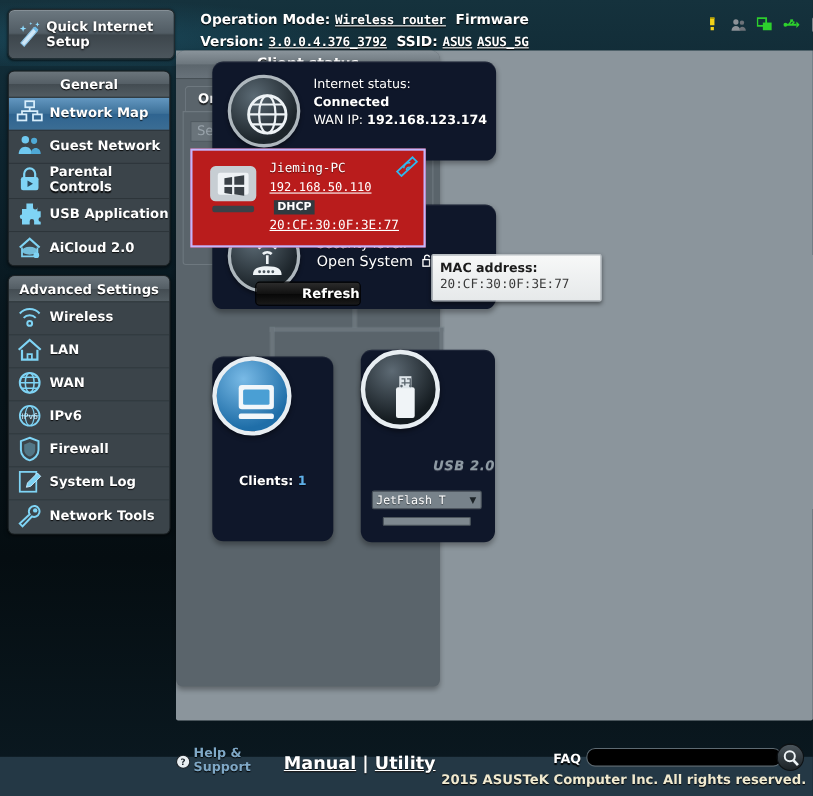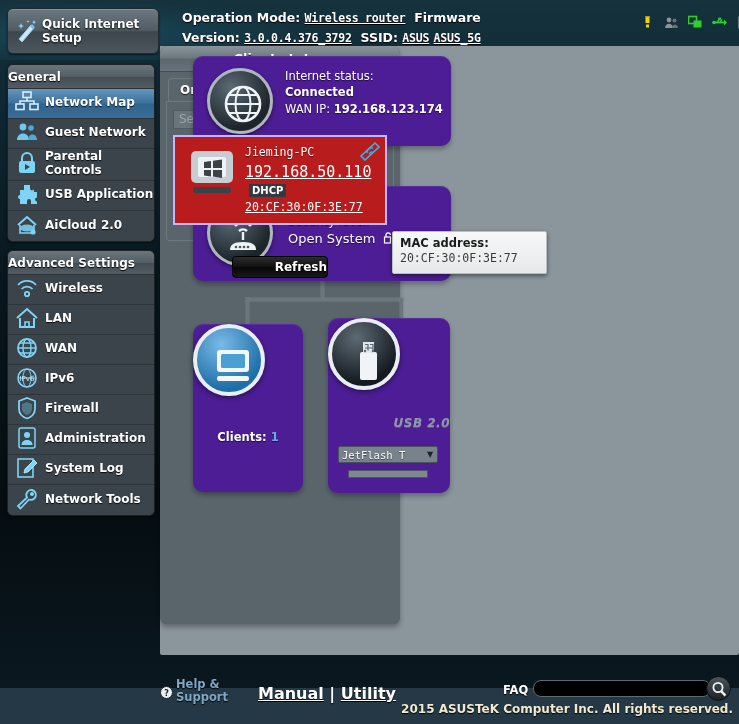--- a/index.html
+++ b/index.html
@@ -42,38 +42,38 @@
     display:flex; align-items:center; cursor:pointer;
     box-shadow:0 1px 2px rgba(0,0,0,.6), inset 0 1px 0 rgba(255,255,255,.18);
   }
   .qis .wand { width:26px; height:26px; margin:0 2px 0 6px; flex:0 0 auto; }
   .qis .lbl { color:#fff; font-size:12px; font-weight:bold; line-height:14px;
               text-shadow:0 1px 2px #000; }
 
   .menu-block { margin:0 0 8px 3px; width:148px;
                 border:1px solid #1c2225; border-radius:6px; overflow:hidden;
                 background:#3b444a; box-shadow:0 1px 3px rgba(0,0,0,.5); }
-  .menu-head { height:24px; line-height:24px; text-align:left; color:#fff;
+  .menu-head { height:24px; line-height:24px; text-align:center; color:#fff;
                font-size:12px; font-weight:bold; text-shadow:0 1px 1px #000;
                background:linear-gradient(180deg,#6b757c 0%, #545e65 50%, #434c52 51%, #525c62 100%);
                border-bottom:1px solid #2a3236; }
   .mi { display:flex; align-items:center; min-height:30px; padding:0 0 3px 6px;
         border-bottom:1px solid #2d353a; cursor:pointer; background:#3b444a; }
   .mi:last-child { border-bottom:none; }
   .mi.active { background:linear-gradient(180deg,#5a8fb8 0%, #3c6f99 50%, #2f6furn 51%, #35678f 100%);
                background:linear-gradient(180deg,#6397c0 0%, #3d7199 48%, #2f6490 52%, #3b6d94 100%); }
   .mi .ico { width:26px; height:24px; flex:0 0 26px; margin-right:5px; }
   .mi .txt { color:#ffffff; font-size:12px; font-weight:bold; line-height:14px;
              text-shadow:0 1px 1px rgba(0,0,0,.85); }
 
   
   .content { position:absolute; left:160px; top:46px; width:579px; height:609px;
              background:#8b959c; border-radius:0 0 2px 2px; }
 
-  .panel { position:absolute; background:#4c1d95; border-radius:10px;
+  .panel { position:absolute; background:#0f172a; border-radius:10px;
            box-shadow:0 3px 5px rgba(0,0,0,.3), inset 0 1px 0 rgba(255,255,255,.07); }
 
   
   .ln { position:absolute; background:#6b757c; box-shadow:0 0 0 1px rgba(120,132,140,.35); }
 
   
   #pnl-internet { left:33px; top:10px; width:258px; height:90px; }
   #pnl-security { left:33px; top:140px; width:258px; height:95px; }
   #pnl-clients  { left:33px; top:278px; width:110px; height:168px; }
   #pnl-usb      { left:168px; top:272px; width:122px; height:175px; }
@@ -131,21 +131,21 @@
   .cs-search { width:100%; height:19px; background:#6a747b; border:1px solid #505a61;
                color:#9aa4ac; font-size:12px; padding:0 5px; outline:none;
                font-family:"DejaVu Sans", sans-serif; }
   .cs-search::placeholder { color:#99a3ab; }
   .cs-card { margin-top:6px; border:2px solid #c4b5fd; background:#b91c1c;
              height:90px; display:flex; padding:6px; position:relative; }
   .pc-ico { width:58px; height:54px; flex:0 0 58px; margin:4px 4px 0 2px; }
   .cs-info { flex:1; padding-top:2px; position:relative; }
   .cs-name { color:#ffffff; font-size:11.5px; font-family:"DejaVu Sans Mono", monospace;
              text-shadow:0 1px 1px rgba(0,0,0,.5); }
-  .cs-ip { color:#ffffff; font-size:15px; font-family:"DejaVu Sans Mono", monospace;
+  .cs-ip { color:#ffffff; font-size:11px; font-family:"DejaVu Sans Mono", monospace;
            text-decoration:underline; margin-top:4px; display:inline-block; cursor:pointer; }
   .dhcp { background:#323a40; color:#fff; font-size:10px; font-weight:bold;
           padding:1px 3px; margin-left:4px; vertical-align:2px;
           font-family:"DejaVu Sans", sans-serif; }
   .cs-mac { color:#ffffff; font-size:11.5px; font-family:"DejaVu Sans Mono", monospace;
             text-decoration:underline; display:block; cursor:pointer; }
   .wifi-badge { position:absolute; right:-2px; top:-2px; width:22px; height:20px; }
   .refresh-btn { position:absolute; left:72px; top:210px; width:96px; height:22px;
                  background:linear-gradient(180deg,#2c2c2c,#111 50%,#070707 51%,#1a1a1a);
                  border:1px solid #000; border-radius:4px; color:#fff;
@@ -370,30 +370,20 @@
       <div class="mi">
         <span class="ico">
           <svg width="26" height="24" viewBox="0 0 26 24">
               <path d="M13 2l8 3v8c0 5-4 8.5-8 9.5-4-1-8-4.5-8-9.5V5z" fill="none" stroke="#7fd4f5" stroke-width="1.8"></path>
               <path d="M13 6l5 2v5c0 3-2.6 5.3-5 6-2.4-.7-5-3-5-6V8z" fill="#7fd4f5" opacity=".35"></path>
             </svg>
         </span>
         <span class="txt">Firewall</span>
       </div>
 
-      <div class="mi">
-        <span class="ico">
-          <svg width="26" height="24" viewBox="0 0 26 24">
-              <rect x="5" y="2" width="16" height="20" rx="2" fill="none" stroke="#7fd4f5" stroke-width="1.5"></rect>
-              <circle cx="13" cy="9" r="3" fill="#7fd4f5"></circle>
-              <path d="M7.5 19c0-3.2 2.5-5 5.5-5s5.5 1.8 5.5 5z" fill="#7fd4f5"></path>
-            </svg>
-        </span>
-        <span class="txt">Administration</span>
-      </div>
 
       <div class="mi">
         <span class="ico">
           <svg width="26" height="24" viewBox="0 0 26 24">
               <rect x="4" y="3" width="15" height="18" fill="none" stroke="#7fd4f5" stroke-width="1.6"></rect>
               <path d="M20 4l3 3-9 9-4 1 1-4z" fill="#7fd4f5" stroke="#cfeeff" stroke-width=".8"></path>
             </svg>
         </span>
         <span class="txt">System Log</span>
       </div>

